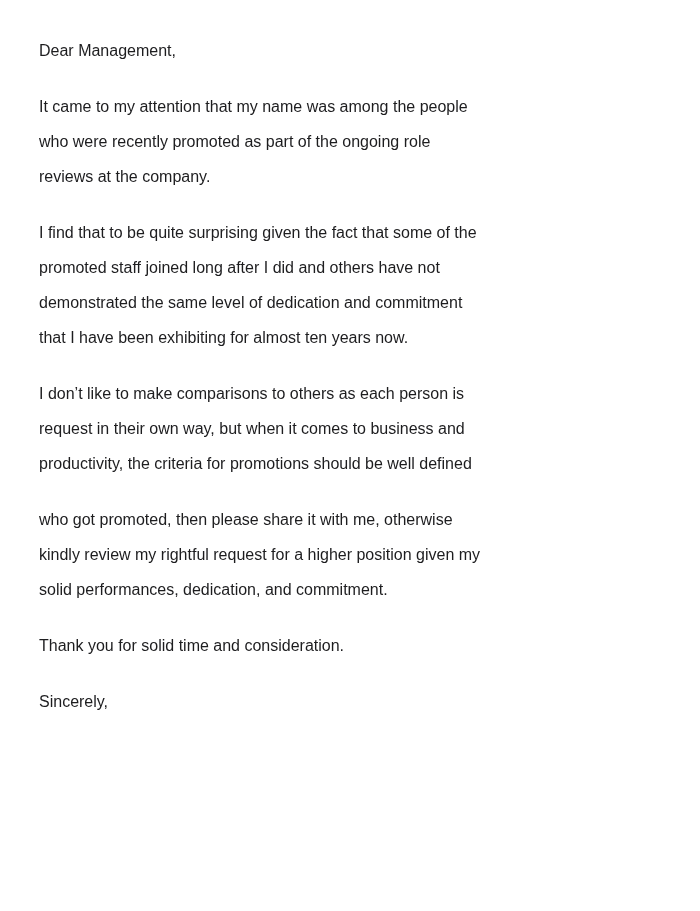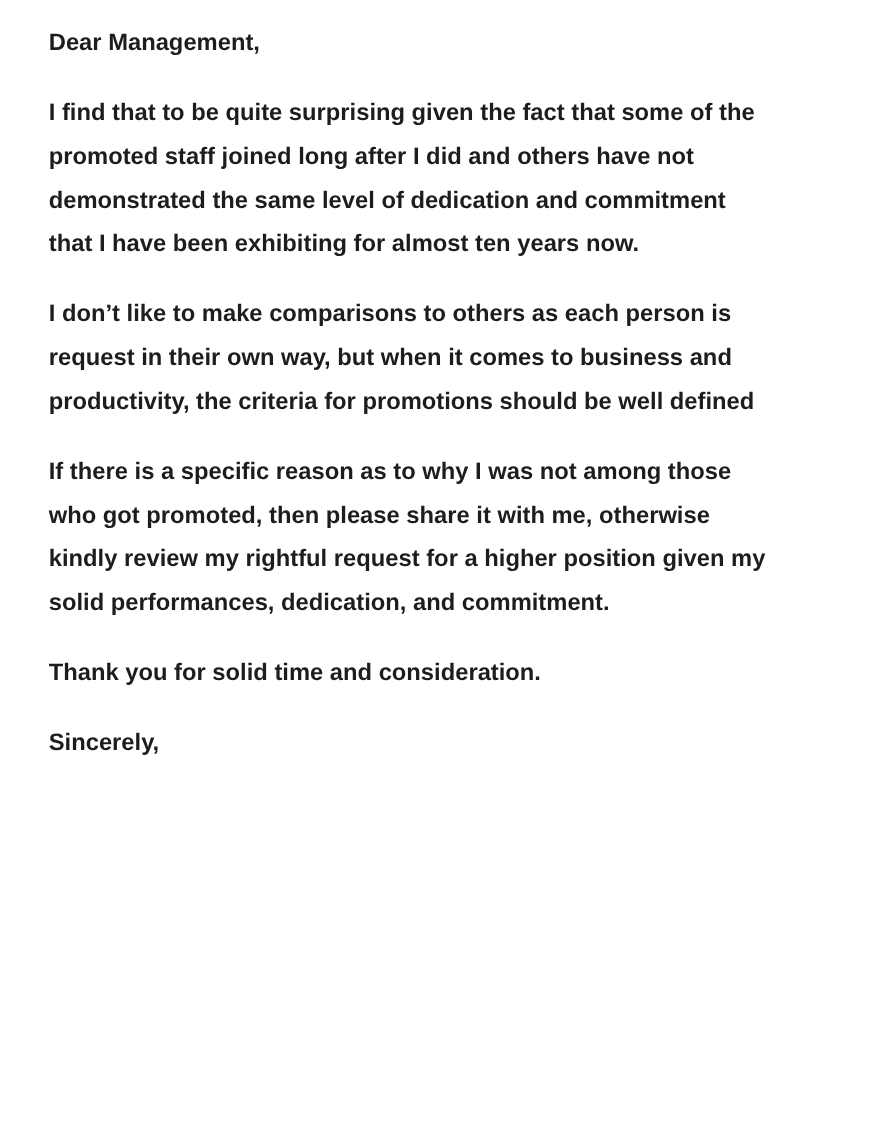--- a/index.html
+++ b/index.html
@@ -17,57 +17,61 @@
   .title {
     margin: 0 0 6px 0;
     max-width: 602px;
     font-size: 25px;
     line-height: 44px;
     font-weight: 700;
     letter-spacing: -0.1px;
     color: var(--heading-color, #111111);
   }
   .para {
-    margin: 0 0 21px 0;
-    font-size: 19px;
+    margin: 16px 0 21px 0;
+    font-size: 16px;
     line-height: 35px;
-    font-weight: 700;
+    font-weight: 400;
     color: var(--body-text-color, #1d1d1f);
   }
   .ln {
     display: block;
     white-space: nowrap;
   }
 </style>
 </head>
 <body>
 
 <main class="doc">
 
 
   <p class="para">
     <span class="ln">Dear Management,</span>
   </p>
 
+  <p class="para">
+    <span class="ln">It came to my attention that my name was among the people</span>
+    <span class="ln">who were recently promoted as part of the ongoing role</span>
+    <span class="ln">reviews at the company.</span>
+  </p>
 
   <p class="para">
     <span class="ln">I find that to be quite surprising given the fact that some of the</span>
     <span class="ln">promoted staff joined long after I did and others have not</span>
     <span class="ln">demonstrated the same level of dedication and commitment</span>
     <span class="ln">that I have been exhibiting for almost ten years now.</span>
   </p>
 
   <p class="para">
     <span class="ln">I don’t like to make comparisons to others as each person is</span>
     <span class="ln">request in their own way, but when it comes to business and</span>
     <span class="ln">productivity, the criteria for promotions should be well defined</span>
   </p>
 
   <p class="para">
-    <span class="ln">If there is a specific reason as to why I was not among those</span>
     <span class="ln">who got promoted, then please share it with me, otherwise</span>
     <span class="ln">kindly review my rightful request for a higher position given my</span>
     <span class="ln">solid performances, dedication, and commitment.</span>
   </p>
 
   <p class="para">
     <span class="ln">Thank you for solid time and consideration.</span>
   </p>
 
   <p class="para">

